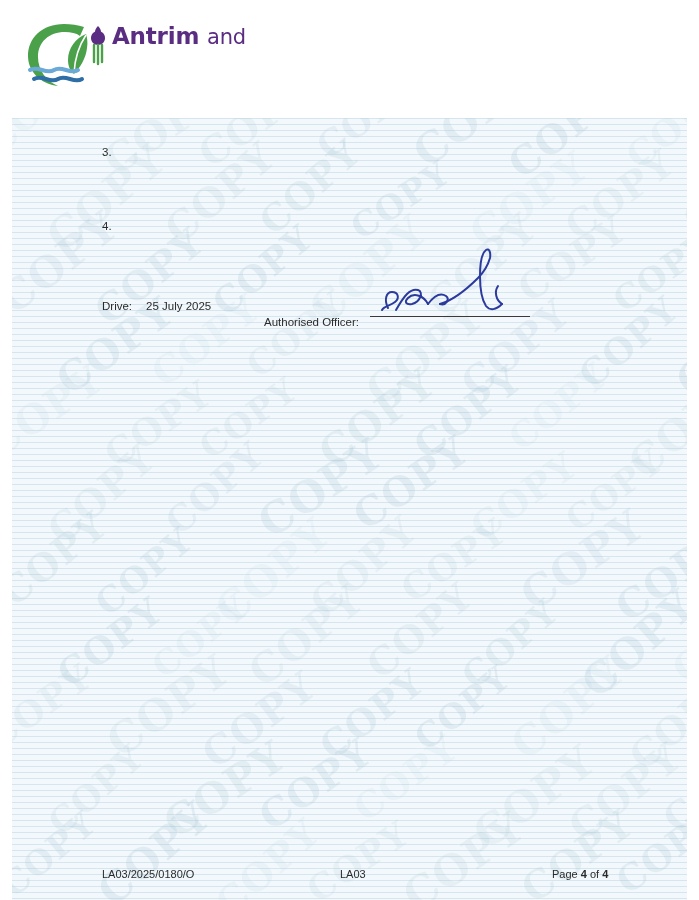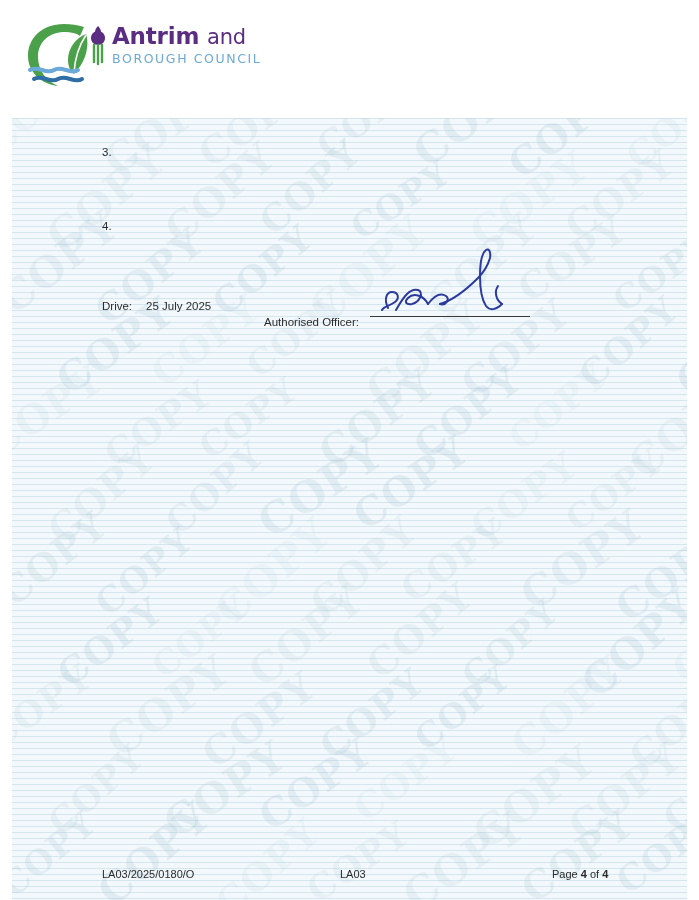--- a/index.html
+++ b/index.html
@@ -220,21 +220,20 @@
 
           <path d="M6 52 C14 47 22 57 30 52 C38 47 46 57 54 52" stroke="#6aa9d8" stroke-width="4" fill="none" stroke-linecap="round"></path>
           <path d="M10 61 C18 56 26 66 34 61 C42 56 50 66 58 61" stroke="#2f6ea5" stroke-width="4" fill="none" stroke-linecap="round"></path>
         </svg>
       </div>
       <div class="logo-text">
         <div class="logo-line1">
           <span>Antrim</span>
           <span class="small-and">and</span>
         </div>
-        <div class="logo-line3">BOROUGH COUNCIL</div>
       </div>
     </div>
   </div>
 
   <div class="doc-area">
     <div class="scanlines"></div>
     <div class="watermark-layer" id="watermark-layer">
         <span class="wm" style="left: -21px; top: -29px; transform: rotate(-42deg); opacity: 0.22; font-size: 34px;">COPY</span>
         <span class="wm" style="left: 97px; top: -14px; transform: rotate(-34deg); opacity: 0.27; font-size: 41px;">COPY</span>
         <span class="wm" style="left: 192px; top: -18px; transform: rotate(-35deg); opacity: 0.32; font-size: 38px;">COPY</span>

